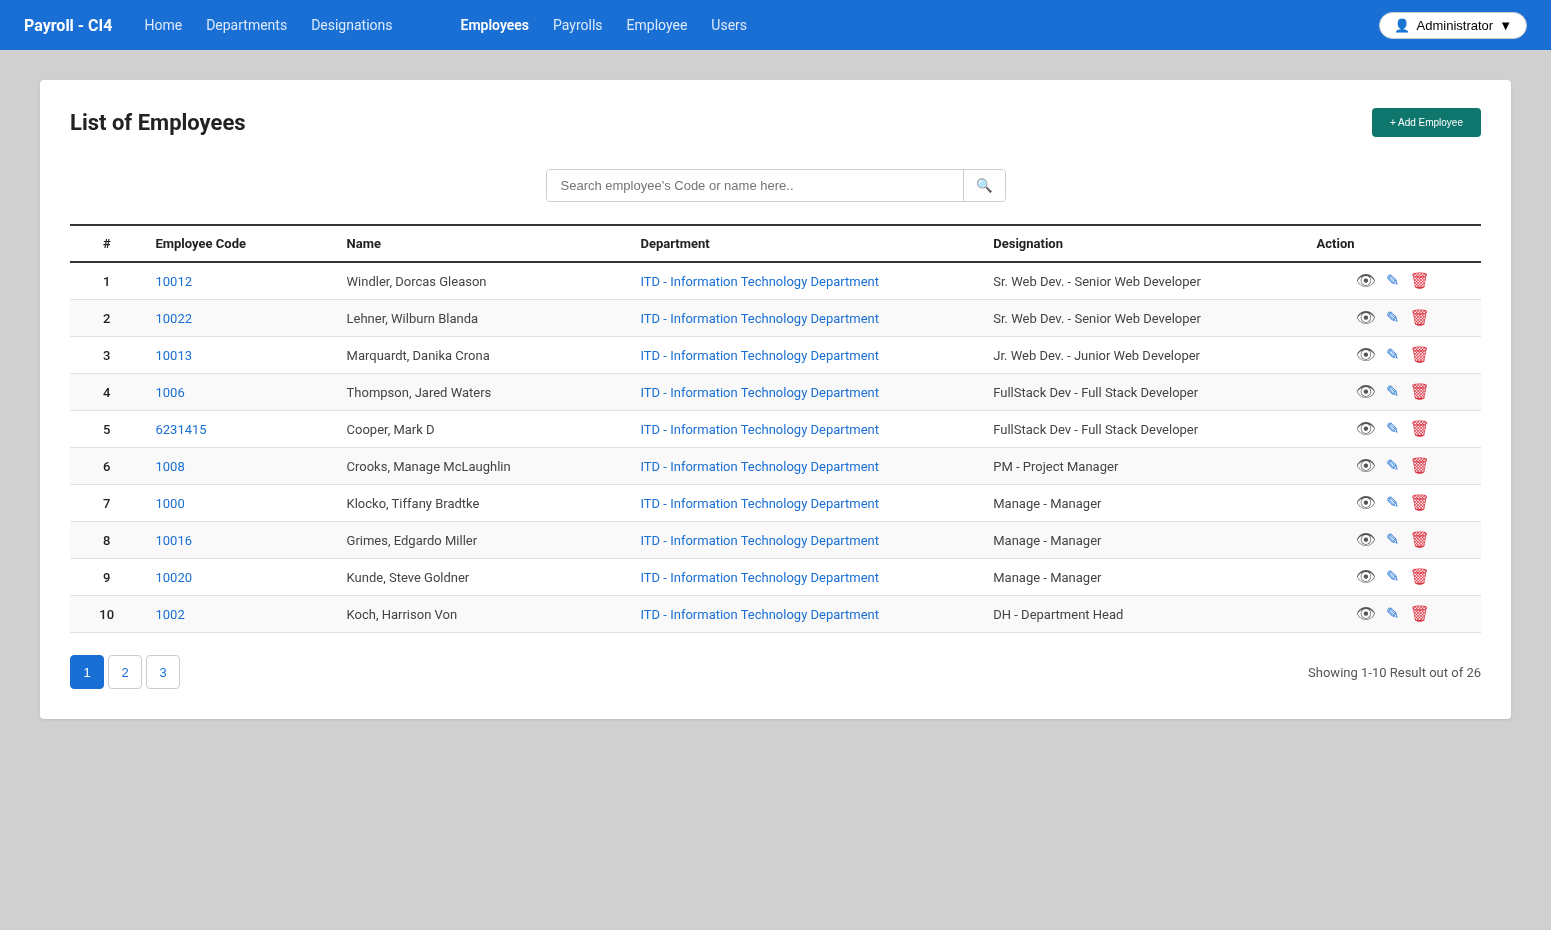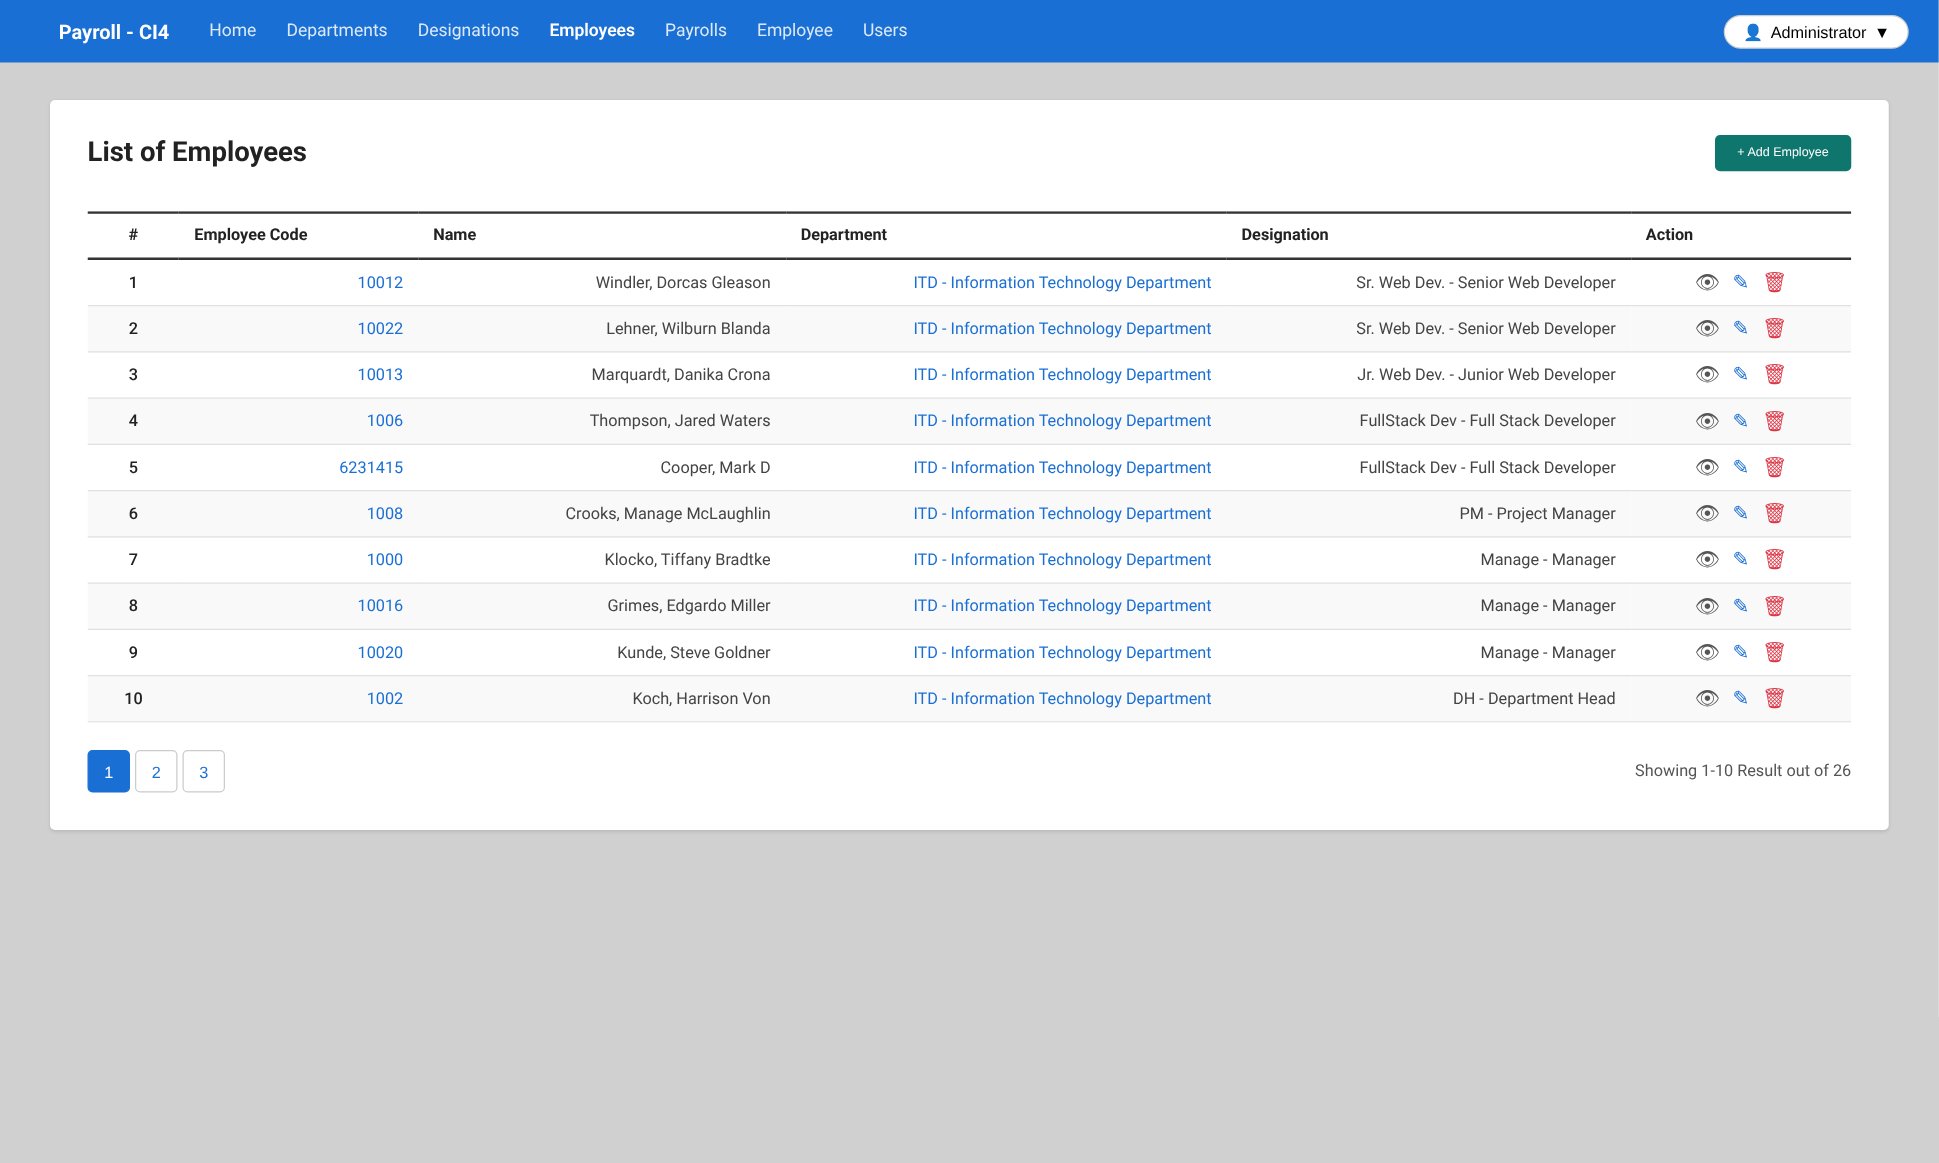--- a/index.html
+++ b/index.html
@@ -17,31 +17,31 @@
       height: 50px;
       display: flex;
       align-items: center;
       gap: 24px;
     }
     .navbar-brand {
       color: #fff;
       font-weight: bold;
       font-size: 16px;
       margin-right: 8px;
-      margin-left: 23px;
     }
     .nav-link {
       color: rgba(255,255,255,0.85);
       text-decoration: none;
       font-size: 14px;
       cursor: pointer;
     }
     .nav-link.active {
       color: #fff;
       font-weight: 600;
+      margin-left: 44px;
     }
     .navbar-right {
       margin-left: auto;
     }
     .user-btn {
       background: #fff;
       border: 1px solid #ccc;
       border-radius: 20px;
       padding: 5px 14px;
       cursor: pointer;
@@ -144,21 +144,20 @@
     tbody tr {
       border-bottom: 1px solid #e0e0e0;
     }
     tbody tr:nth-child(even) { background: #f9f9f9; }
 
     tbody td {
       padding: 10px 12px;
       font-size: 13px;
       color: #444;
       vertical-align: middle;
-      text-align: right;
     }
     tbody td:first-child { text-align: center; font-weight: 500; color: #222; }
     .emp-code-link { color: #1a6fd4; cursor: pointer; text-decoration: none; }
     .dept-text { color: #1a6fd4; }
 
     .action-cell {
       display: flex;
       align-items: center;
       justify-content: center;
       gap: 10px;
@@ -228,20 +227,28 @@
 </nav>
 
 <div class="main-content">
   <div class="card">
 
     <div class="card-header">
       <h1 class="page-title">List of Employees</h1>
       <button class="add-btn">+ Add Employee</button>
     </div>
 
+    <div class="search-container">
+      <div class="search-wrapper">
+        <input class="search-input" type="text" placeholder="Search employee's Code or name here.." style="">
+        <button class="search-btn">
+          <span>🔍</span>
+        </button>
+      </div>
+    </div>
 
     <div class="table-wrapper">
       <table>
         <thead>
           <tr>
             <th>#</th>
             <th class="col-code">Employee Code</th>
             <th class="col-name">Name</th>
             <th class="col-dept">Department</th>
             <th class="col-desig">Designation</th>

